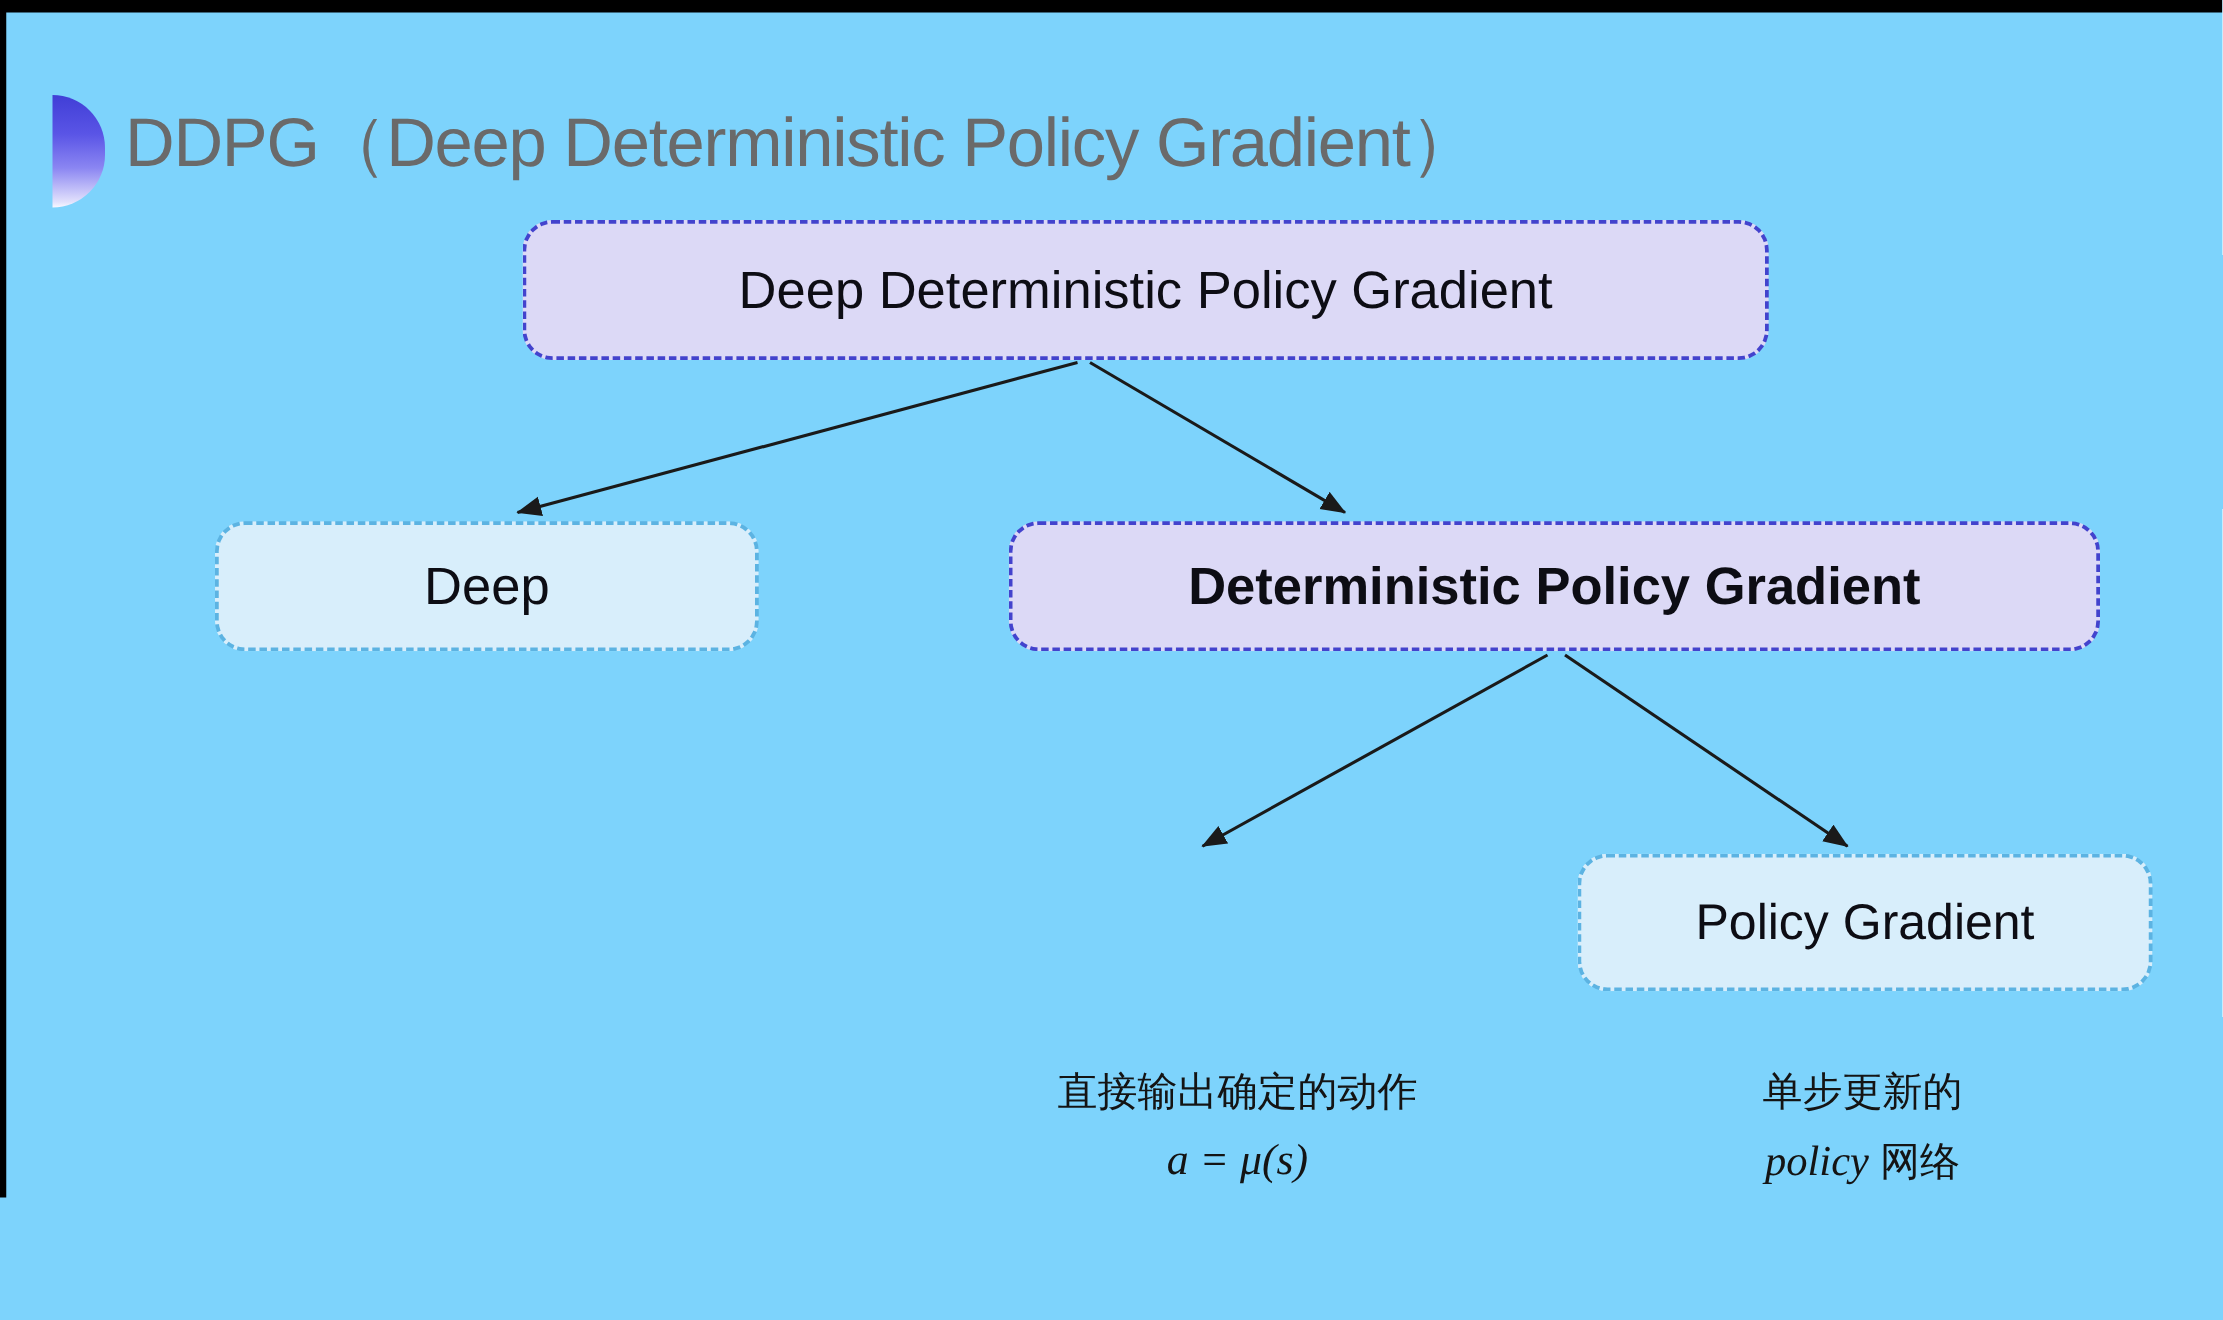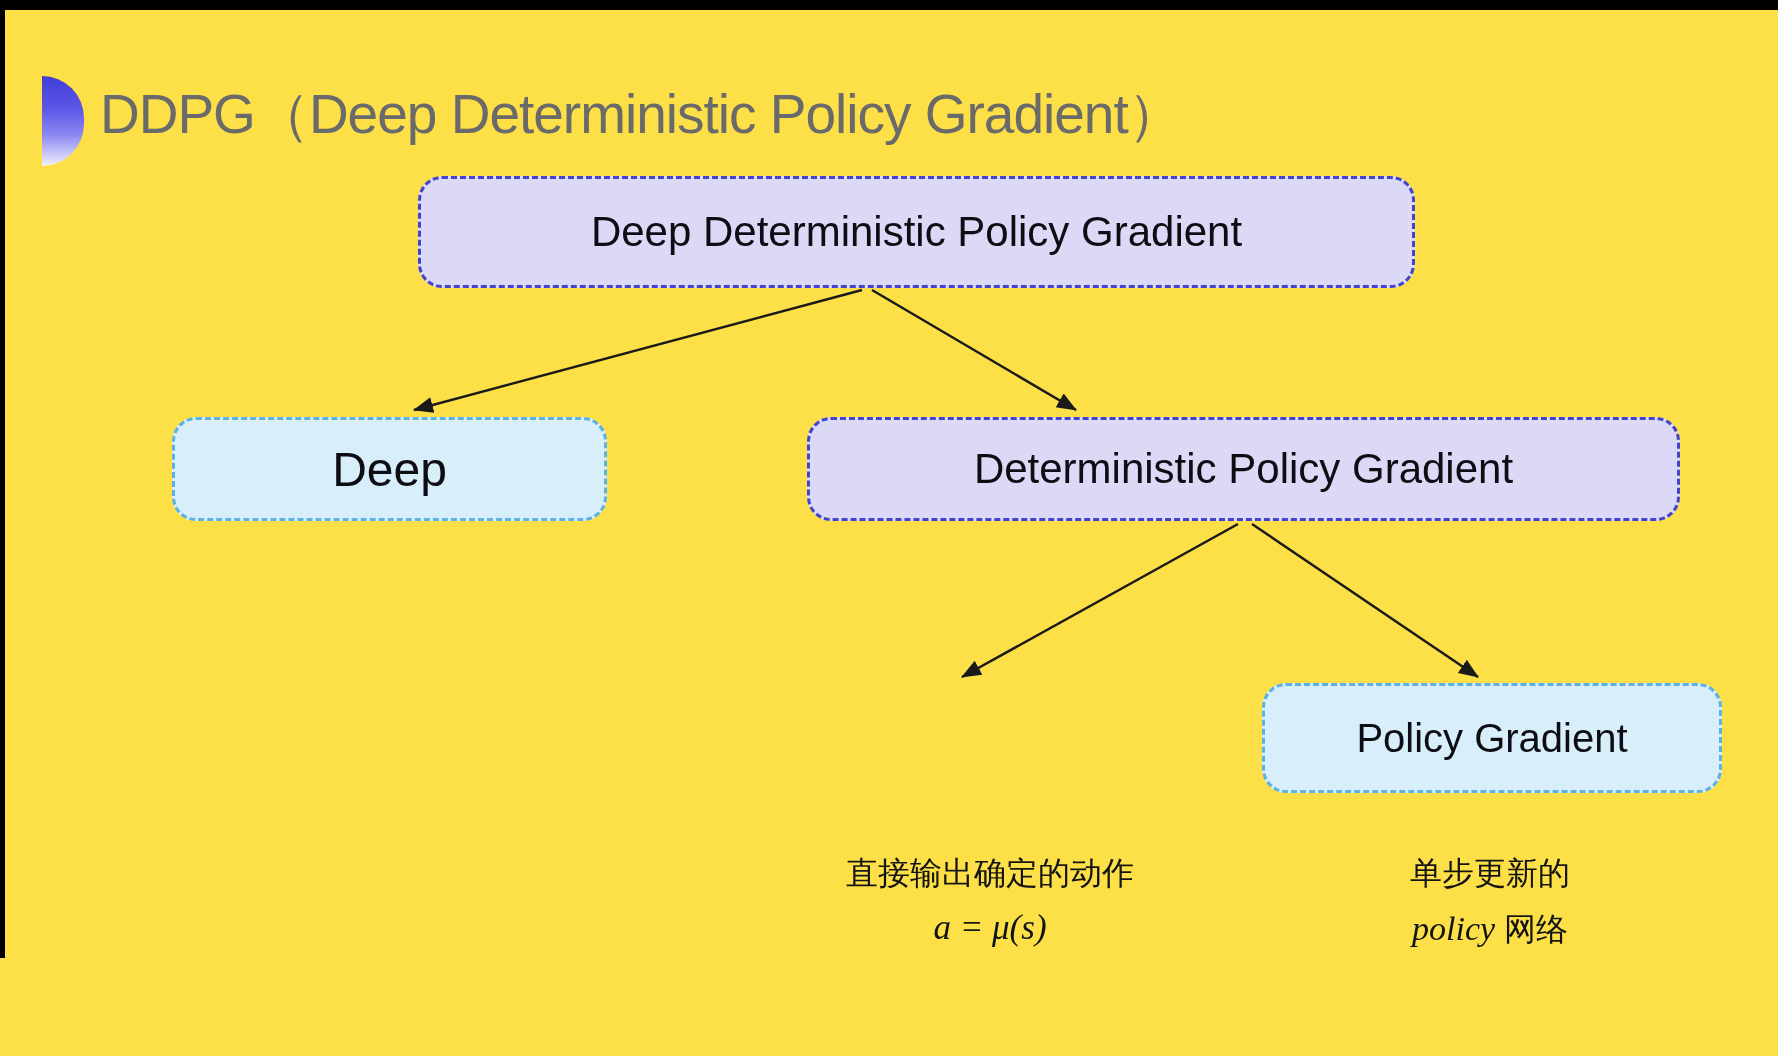--- a/index.html
+++ b/index.html
@@ -1,21 +1,21 @@
 <!DOCTYPE html>
 <html><head>
 <meta charset="utf-8">
 <style>
   * { margin: 0; padding: 0; box-sizing: border-box; }
   html, body { background: #ffffff; }
   .page {
     position: relative;
     width: 1778px;
     height: 1056px;
-    background: #fde047;
+    background: #7dd3fc;
     overflow: hidden;
     font-family: "Liberation Sans", sans-serif;
   }
   .frame-top {
     position: absolute; left: 0; top: 0;
     width: 1778px; height: 10px; background: #000000;
   }
   .frame-left {
     position: absolute; left: 0; top: 0;
     width: 5px; height: 958px; background: #000000;
@@ -38,22 +38,22 @@
     position: absolute;
     display: flex; align-items: center; justify-content: center;
     text-align: center;
     border-radius: 24px;
     color: #0d0d14;
     font-weight: 500;
   }
   .node.purple { background: #dcd9f6; border: 3px dashed #4343cd; }
   .node.blue   { background: #d8eefb; border: 3px dashed #5cb3e2; }
   .node-root { left: 418px; top: 176px; width: 997px; height: 112px; font-size: 42px; }
-  .node-deep { left: 172px; top: 417px; width: 435px; height: 104px; font-size: 48px; }
-  .node-dpg  { left: 807px; top: 417px; width: 873px; height: 104px; font-size: 42px; }
+  .node-deep { left: 172px; top: 417px; width: 435px; height: 104px; font-size: 42px; }
+  .node-dpg  { left: 807px; top: 417px; width: 873px; height: 104px; font-size: 42px; font-weight: bold; }
   .node-det  { left: 715px; top: 683px; width: 475px; height: 110px; font-size: 40px; }
   .node-pg   { left: 1262px; top: 683px; width: 460px; height: 110px; font-size: 40px; text-align: right; }
   .arrows {
     position: absolute; left: 0; top: 0;
     width: 1778px; height: 1056px;
     pointer-events: none;
   }
   .note {
     position: absolute;
     text-align: center;

